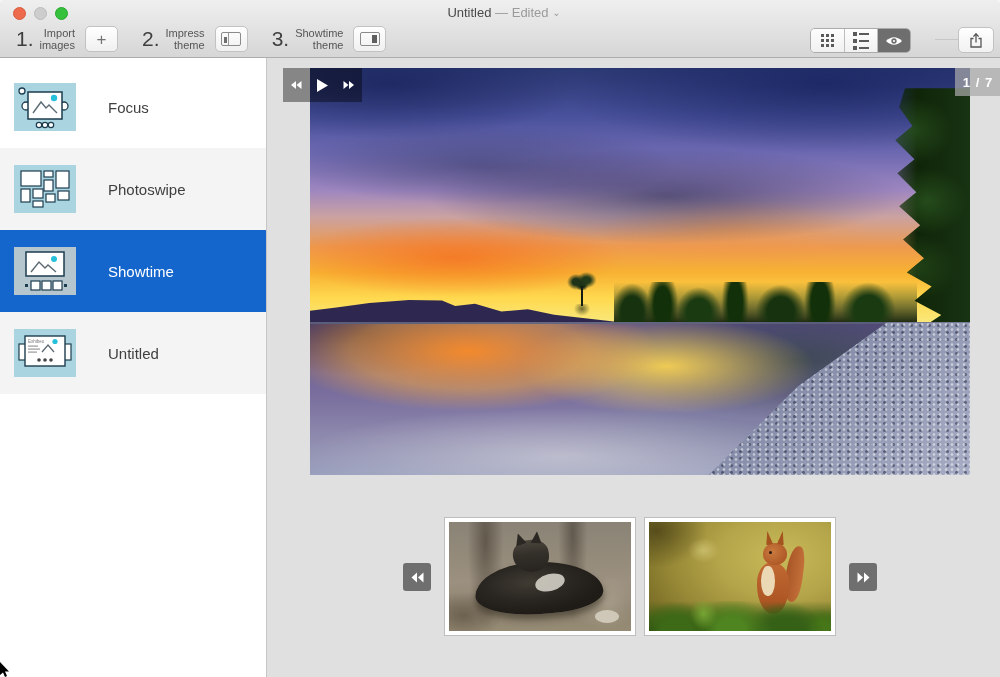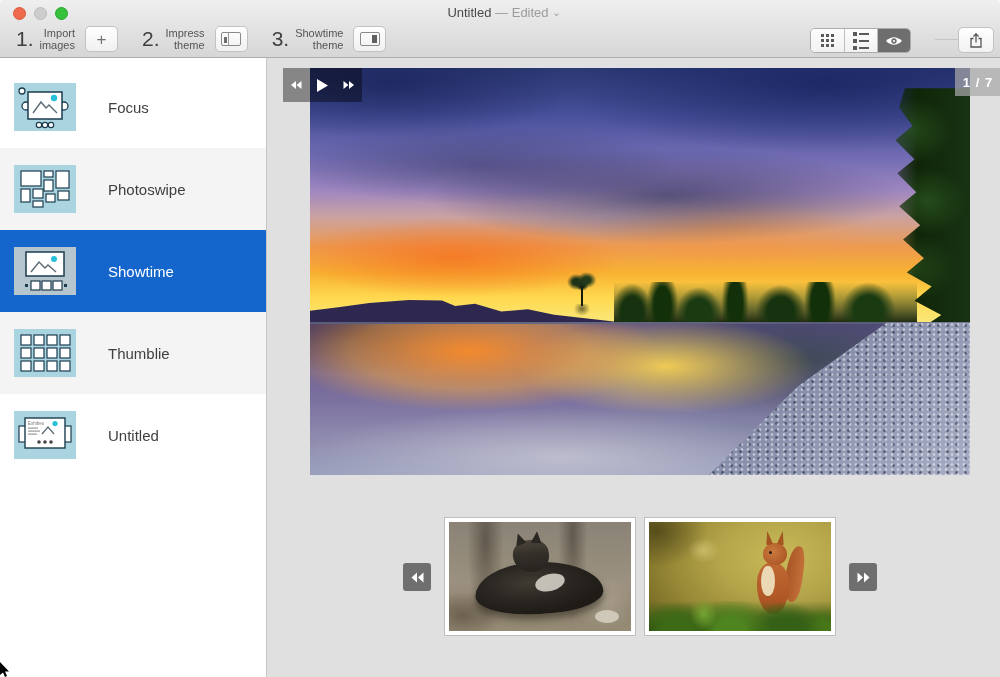--- a/index.html
+++ b/index.html
@@ -348,42 +348,20 @@
               <rect x="39" y="34" width="9" height="9"></rect>
           </g>
           <rect x="11" y="37" width="3" height="3" fill="#1d3d4f"></rect>
           <rect x="50" y="37" width="3" height="3" fill="#1d3d4f"></rect>
         </svg>
       </span>
       <span class="theme-label">Showtime</span>
     </div>
 
 
-    <div class="theme-row">
-      <span class="ticon">
-        <svg viewBox="0 0 62 48" width="62" height="48">
-          <rect class="icon-bg" x="0" y="0" width="62" height="48" fill="#a9d4e0"></rect>
-          <g fill="#fff" stroke="#1d3d4f" stroke-width="1.2">
-            <rect x="7" y="6" width="10" height="10"></rect>
-              <rect x="20" y="6" width="10" height="10"></rect>
-              <rect x="33" y="6" width="10" height="10"></rect>
-              <rect x="46" y="6" width="10" height="10"></rect>
-            <rect x="7" y="19" width="10" height="10"></rect>
-              <rect x="20" y="19" width="10" height="10"></rect>
-              <rect x="33" y="19" width="10" height="10"></rect>
-              <rect x="46" y="19" width="10" height="10"></rect>
-            <rect x="7" y="32" width="10" height="10"></rect>
-              <rect x="20" y="32" width="10" height="10"></rect>
-              <rect x="33" y="32" width="10" height="10"></rect>
-              <rect x="46" y="32" width="10" height="10"></rect>
-          </g>
-        </svg>
-      </span>
-      <span class="theme-label">Thumblie</span>
-    </div>
 
     <div class="theme-row">
       <span class="ticon">
         <svg viewBox="0 0 62 48" width="62" height="48">
           <rect class="icon-bg" x="0" y="0" width="62" height="48" fill="#a9d4e0"></rect>
           <rect x="5" y="15" width="7" height="16" fill="#fff" stroke="#1d3d4f" stroke-width="1.2"></rect>
           <rect x="50" y="15" width="7" height="16" fill="#fff" stroke="#1d3d4f" stroke-width="1.2"></rect>
           <rect x="11" y="7" width="40" height="30" fill="#fff" stroke="#1d3d4f" stroke-width="1.4"></rect>
           <text x="14" y="14" font-size="4.5" fill="#7a7a7a">Exhibeo</text>
           <rect x="14" y="16.5" width="10" height="1.2" fill="#9a9a9a"></rect>

